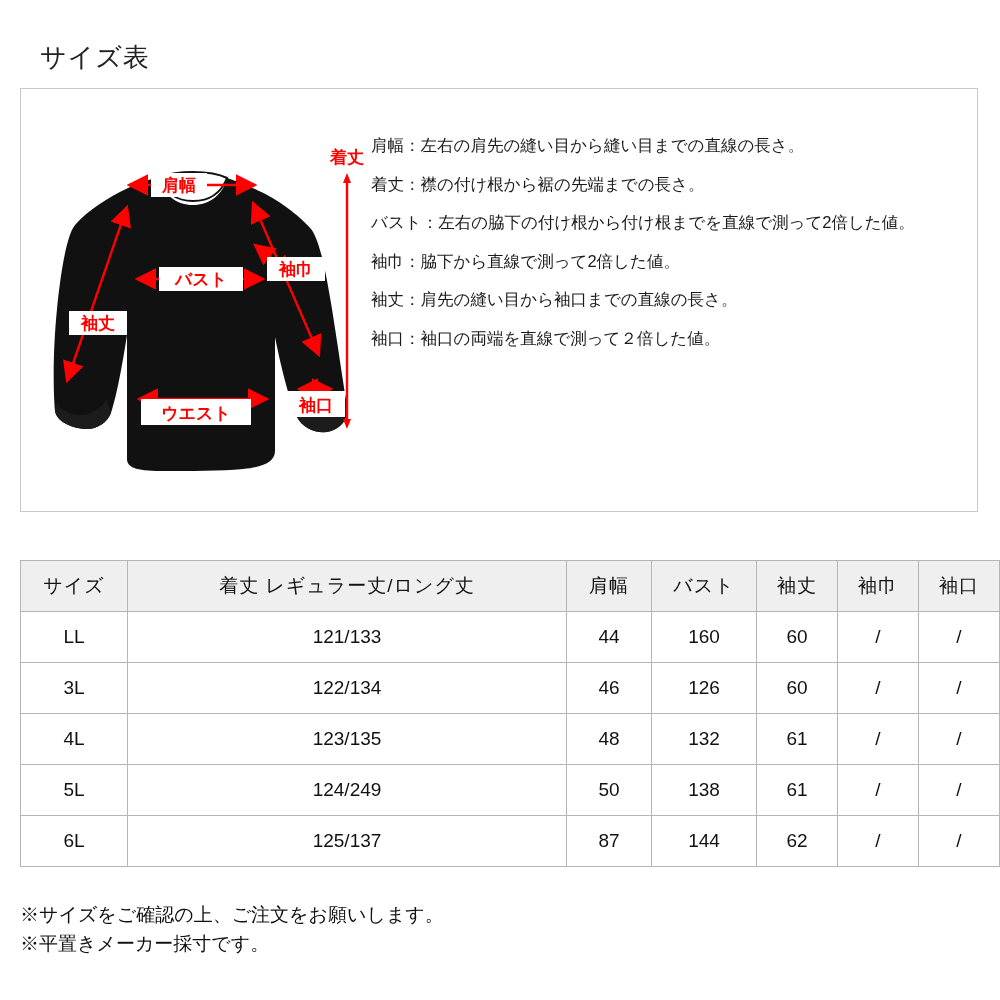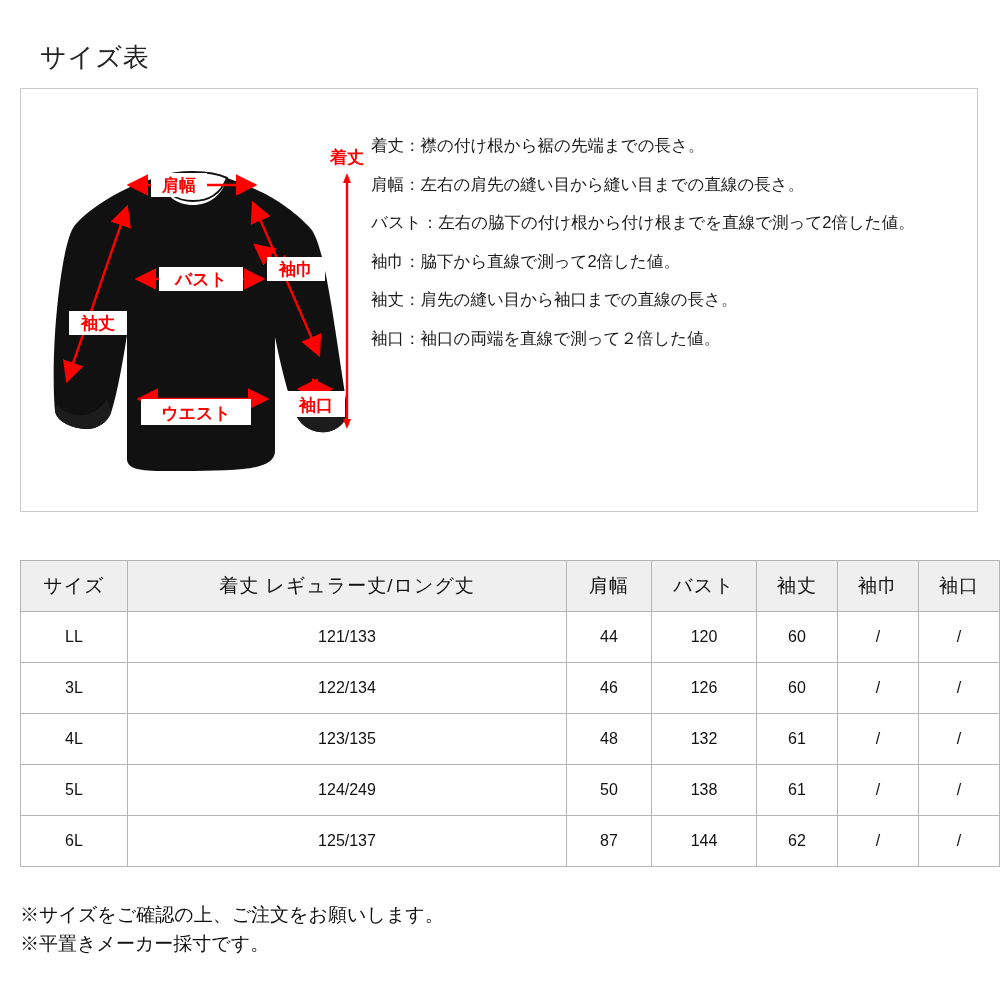--- a/index.html
+++ b/index.html
@@ -73,21 +73,21 @@
     top: 560px;
     width: 958px;
     border-collapse: collapse;
     table-layout: fixed;
     padding-left: 11px;
   }
   .size-table th, .size-table td {
     border: 1px solid #b5b5b5;
     height: 48px;
     text-align: center;
-    font-size: 16px;
+    font-size: 19px;
     color: #111;
     font-weight: normal;
   }
   .size-table thead th {
     background: #efefef;
     font-size: 19px;
     letter-spacing: 1px;
   }
   .col-size   { width: 104px; }
   .col-length { width: 436px; }
@@ -195,22 +195,22 @@
 
           <rect x="256" y="292" width="58" height="26" fill="#ffffff"></rect>
           <text class="redtext" x="285" y="312" text-anchor="middle">袖口</text>
 
           <text class="redtext" x="316" y="64" text-anchor="middle">着丈</text>
         </g>
       </svg>
     </div>
 
     <div class="legend">
+      <div class="legend-line">肩幅：左右の肩先の縫い目から縫い目までの直線の長さ。</div>
       <div class="legend-line">着丈：襟の付け根から裾の先端までの長さ。</div>
-      <div class="legend-line">肩幅：左右の肩先の縫い目から縫い目までの直線の長さ。</div>
       <div class="legend-line">バスト：左右の脇下の付け根から付け根までを直線で測って2倍した値。</div>
       <div class="legend-line">袖巾：脇下から直線で測って2倍した値。</div>
       <div class="legend-line">袖丈：肩先の縫い目から袖口までの直線の長さ。</div>
       <div class="legend-line">袖口：袖口の両端を直線で測って２倍した値。</div>
     </div>
   </div>
 
   <table class="size-table">
     <thead>
       <tr>
@@ -221,21 +221,21 @@
         <th class="col-sleeve">袖丈</th>
         <th class="col-swidth">袖巾</th>
         <th class="col-cuff">袖口</th>
       </tr>
     </thead>
     <tbody>
       <tr>
         <td>LL</td>
         <td>121/133</td>
         <td>44</td>
-        <td>120</td>
+        <td>160</td>
         <td>60</td>
         <td>/</td>
         <td>/</td>
       </tr>
       <tr>
         <td>3L</td>
         <td>122/134</td>
         <td>46</td>
         <td>126</td>
         <td>60</td>

